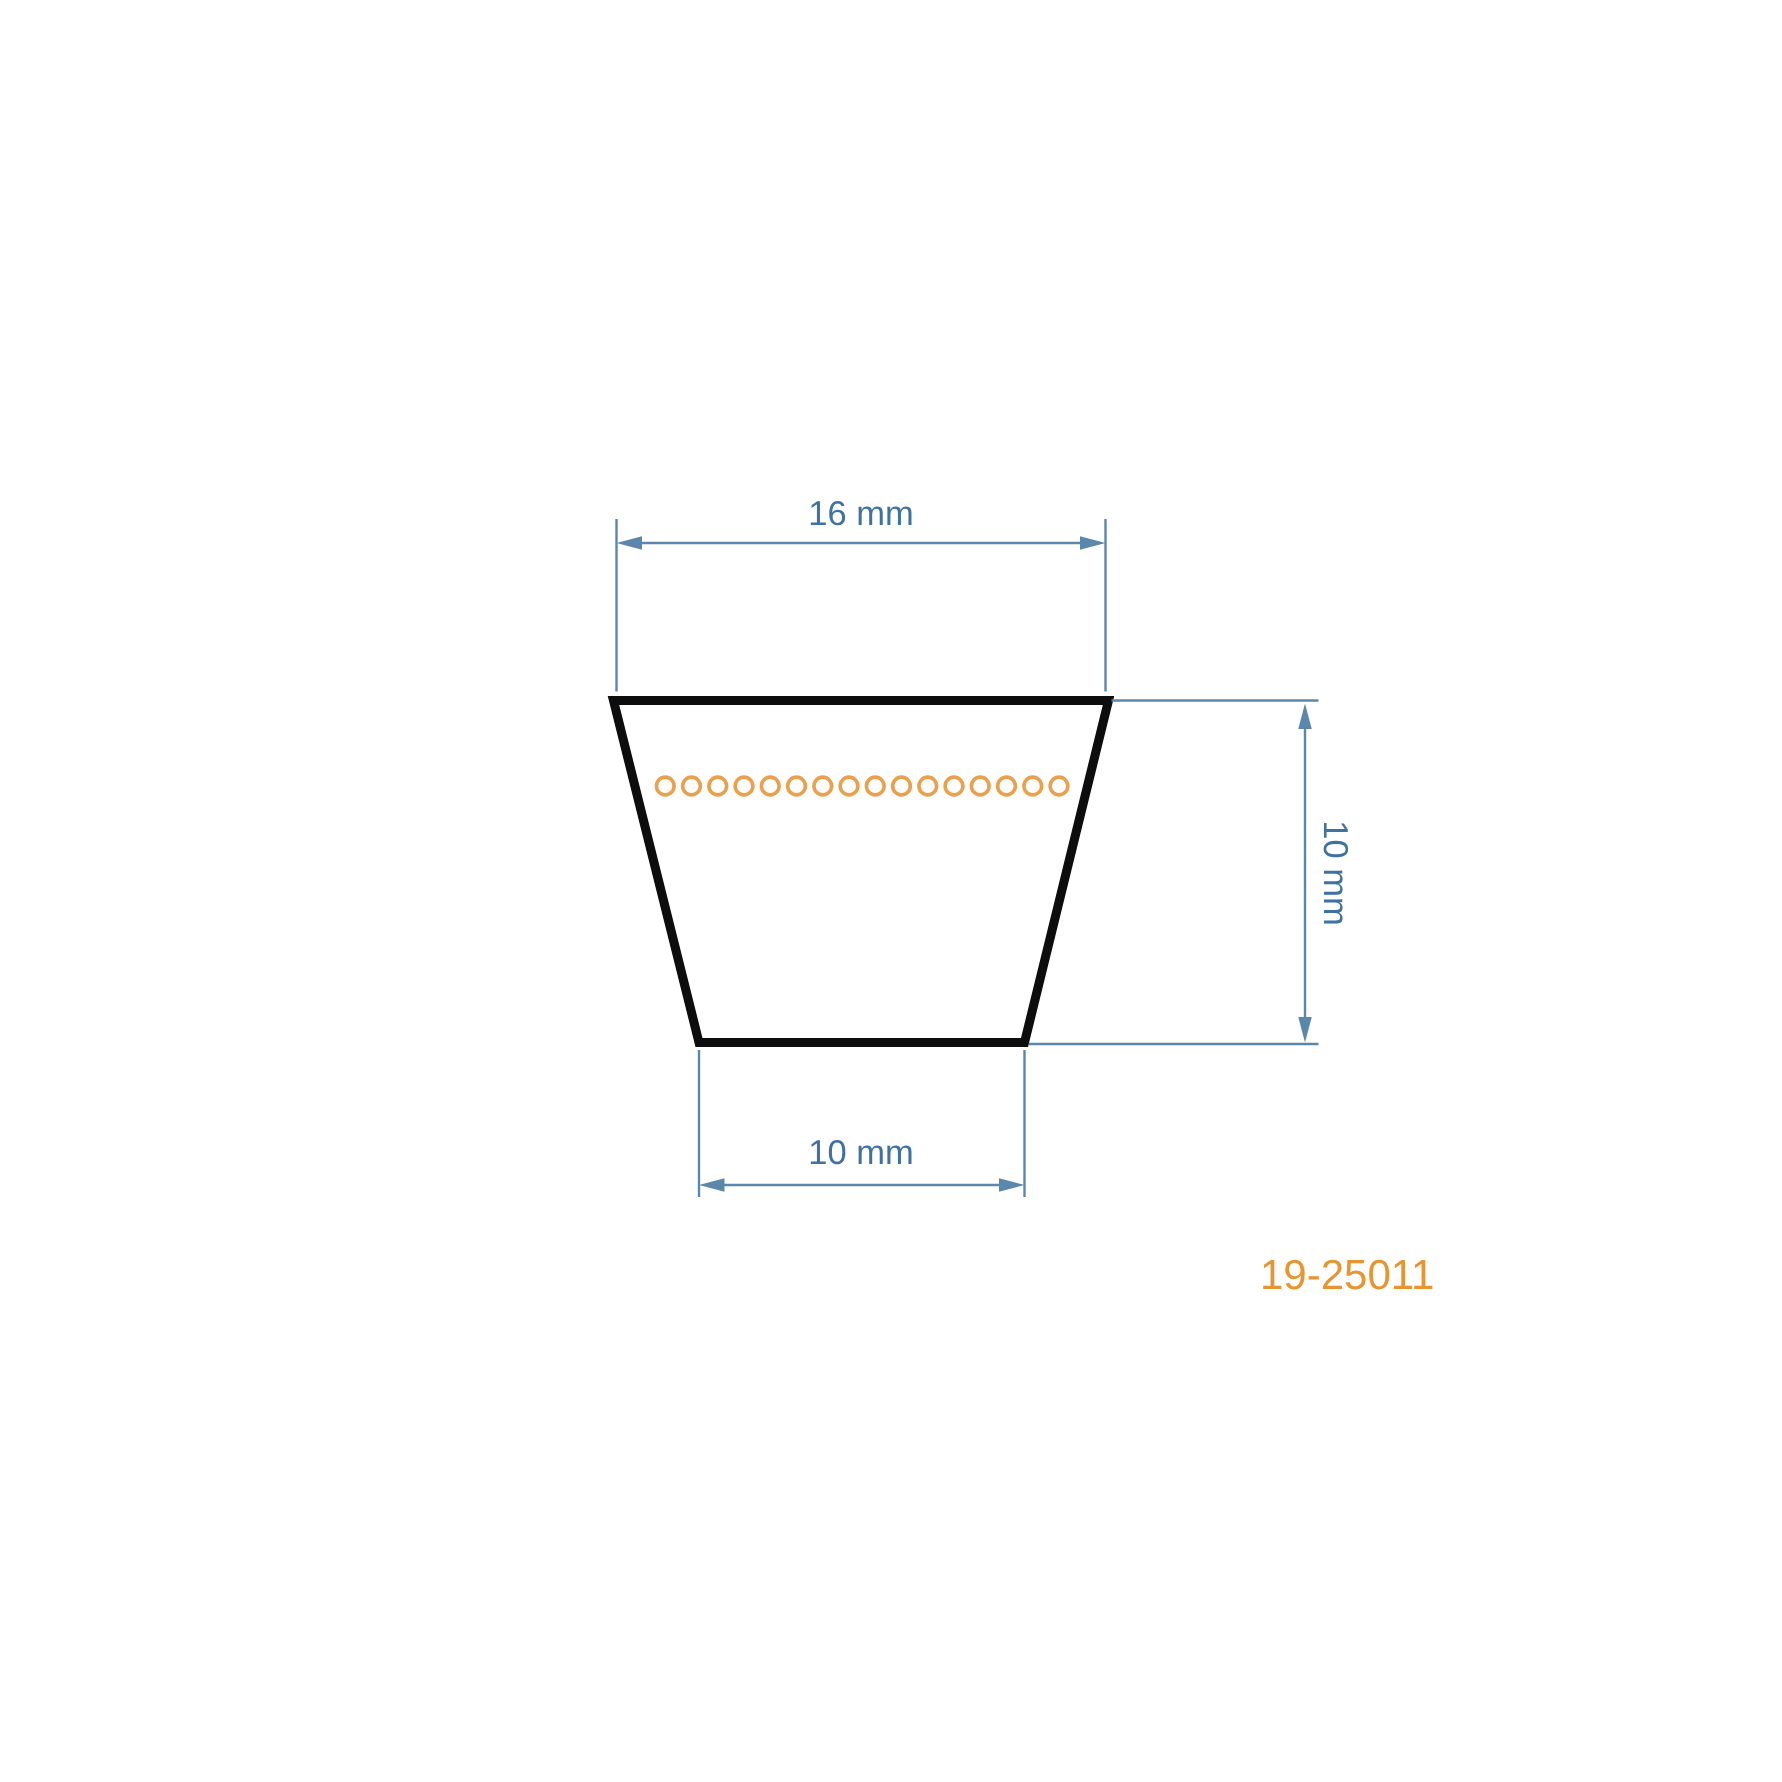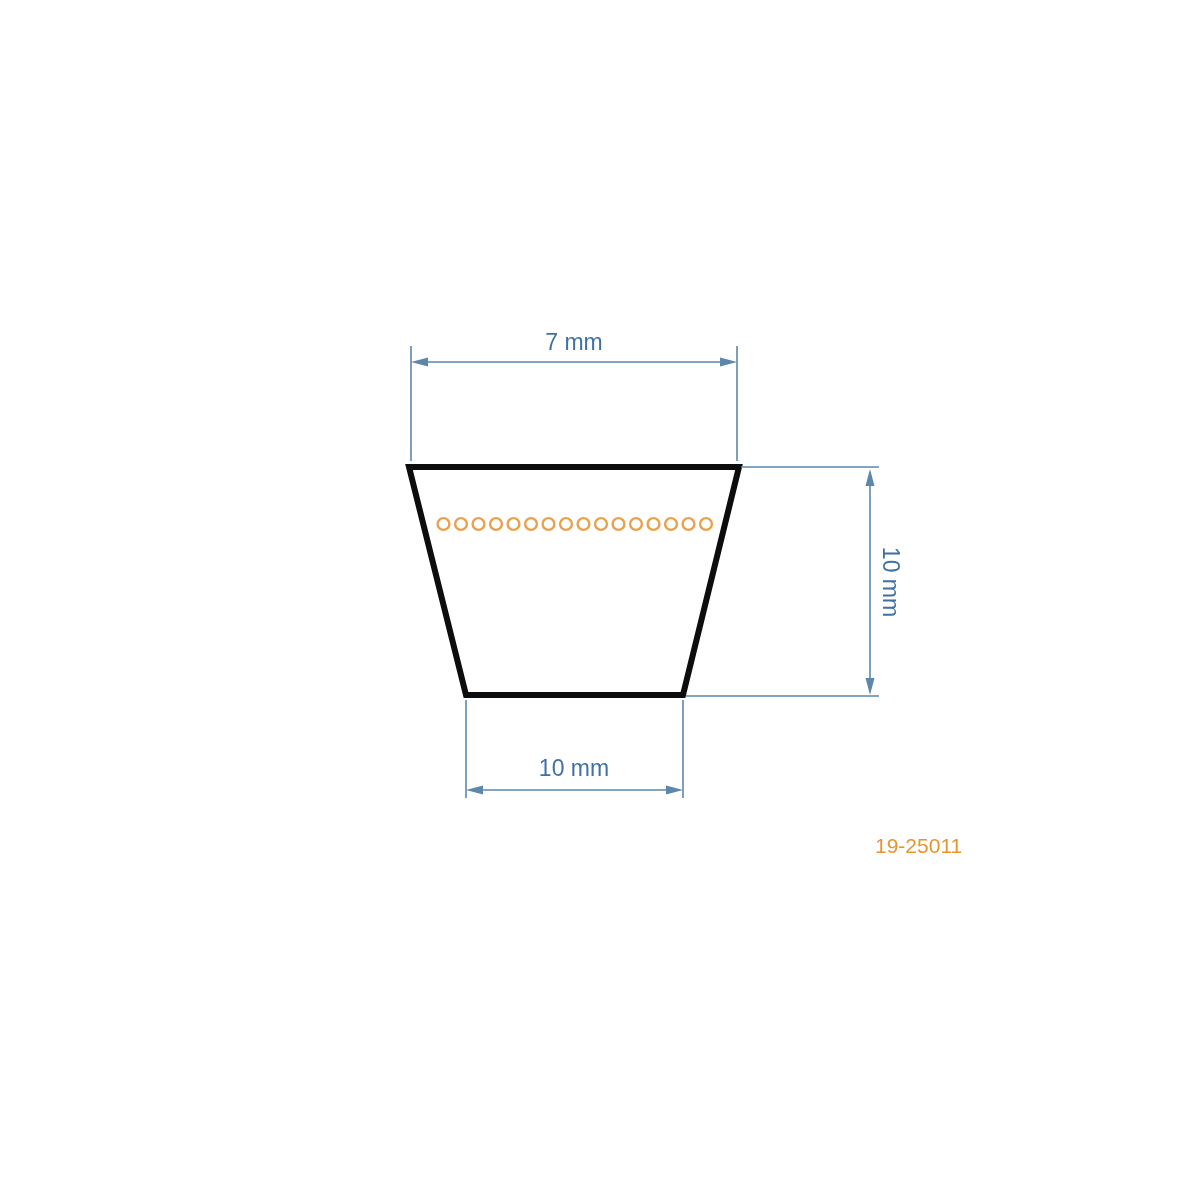--- a/index.html
+++ b/index.html
@@ -54,23 +54,22 @@
     font-size: 14.5px;
     font-weight: 700;
     letter-spacing: 3px;
     white-space: nowrap;
   }
   .part-number {
     position: absolute;
     left: 840px;
     top: 834px;
     color: #e8952f;
-    font-size: 21px;
+    font-size: 28px;
     white-space: nowrap;
-    margin-left: 35px;
   }
 </style>
 </head>
 <body>
 
 <div id="canvas">
 
   <svg id="diagram-svg" width="1188" height="1188" viewBox="0 0 1188 1188">
 
     <polygon points="409,467 739,467 683,695 466,695" fill="#ffffff" stroke="#0d0d0d" stroke-width="6" stroke-linejoin="miter"></polygon>
@@ -112,21 +111,21 @@
 
     <g stroke="#5b87ad" stroke-width="1.6" fill="none">
       <line x1="741" y1="467" x2="879" y2="467"></line>
       <line x1="686" y1="696" x2="879" y2="696"></line>
       <line x1="870" y1="482" x2="870" y2="682"></line>
     </g>
     <polygon points="870,469 865.5,486 874.5,486" fill="#5b87ad" stroke="none"></polygon>
     <polygon points="870,695 865.5,678 874.5,678" fill="#5b87ad" stroke="none"></polygon>
   </svg>
 
-  <div class="dim-label h-center" style="left:574px; top:331px;">7 mm</div>
+  <div class="dim-label h-center" style="left:574px; top:331px;">16 mm</div>
 
   <div class="dim-label h-center" style="left:574px; top:757px;">10 mm</div>
 
   <div class="dim-label rotated" style="left:890px; top:582px;">10 mm</div>
 
 
   <div class="part-number">19-25011</div>
 
 </div>
 

